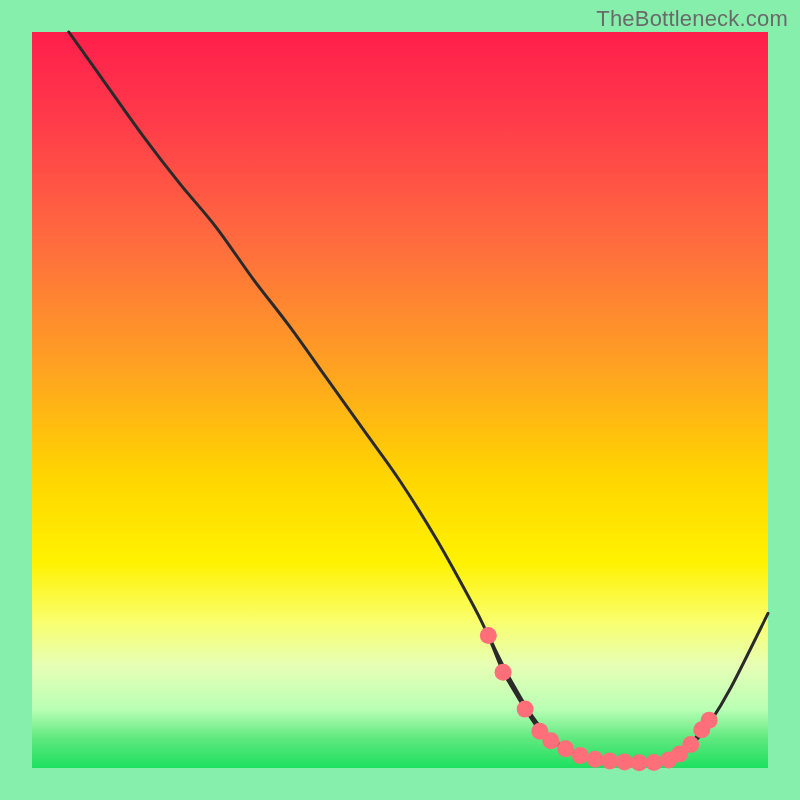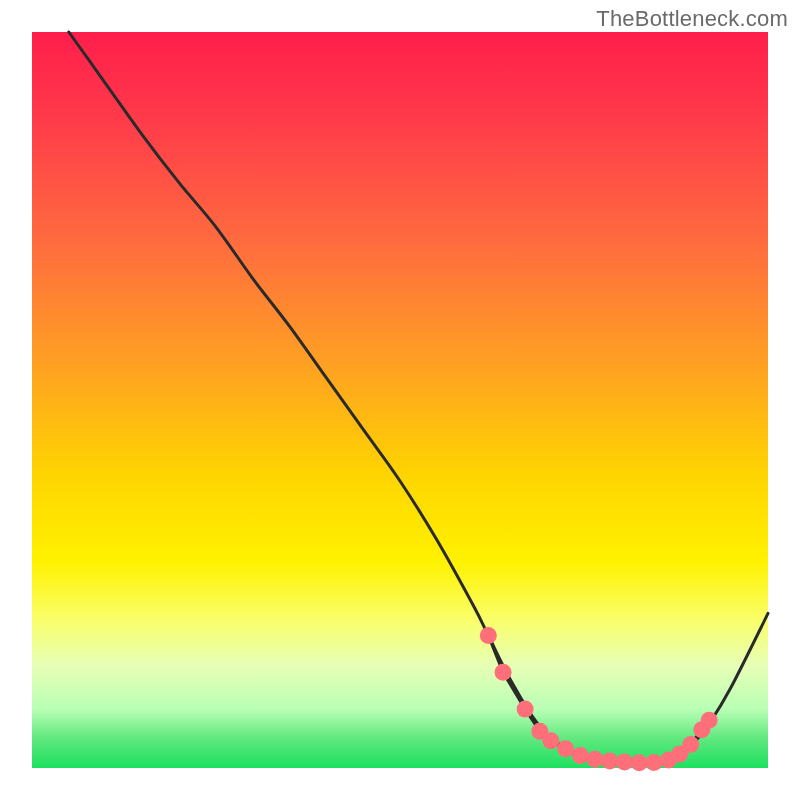--- a/index.html
+++ b/index.html
@@ -8,21 +8,21 @@
     width: 800px;
     height: 800px;
     background: #000000;
     overflow: hidden;
     font-family: Arial, Helvetica, sans-serif;
   }
   .frame {
     position: relative;
     width: 800px;
     height: 800px;
-    background: #ffffff;
+    background: #86efac;
     text-align: right;
   }
   .watermark {
     position: absolute;
     top: 6px;
     right: 12px;
     color: #6a6a6a;
     font-size: 22px;
     font-weight: 400;
     letter-spacing: 0.2px;

